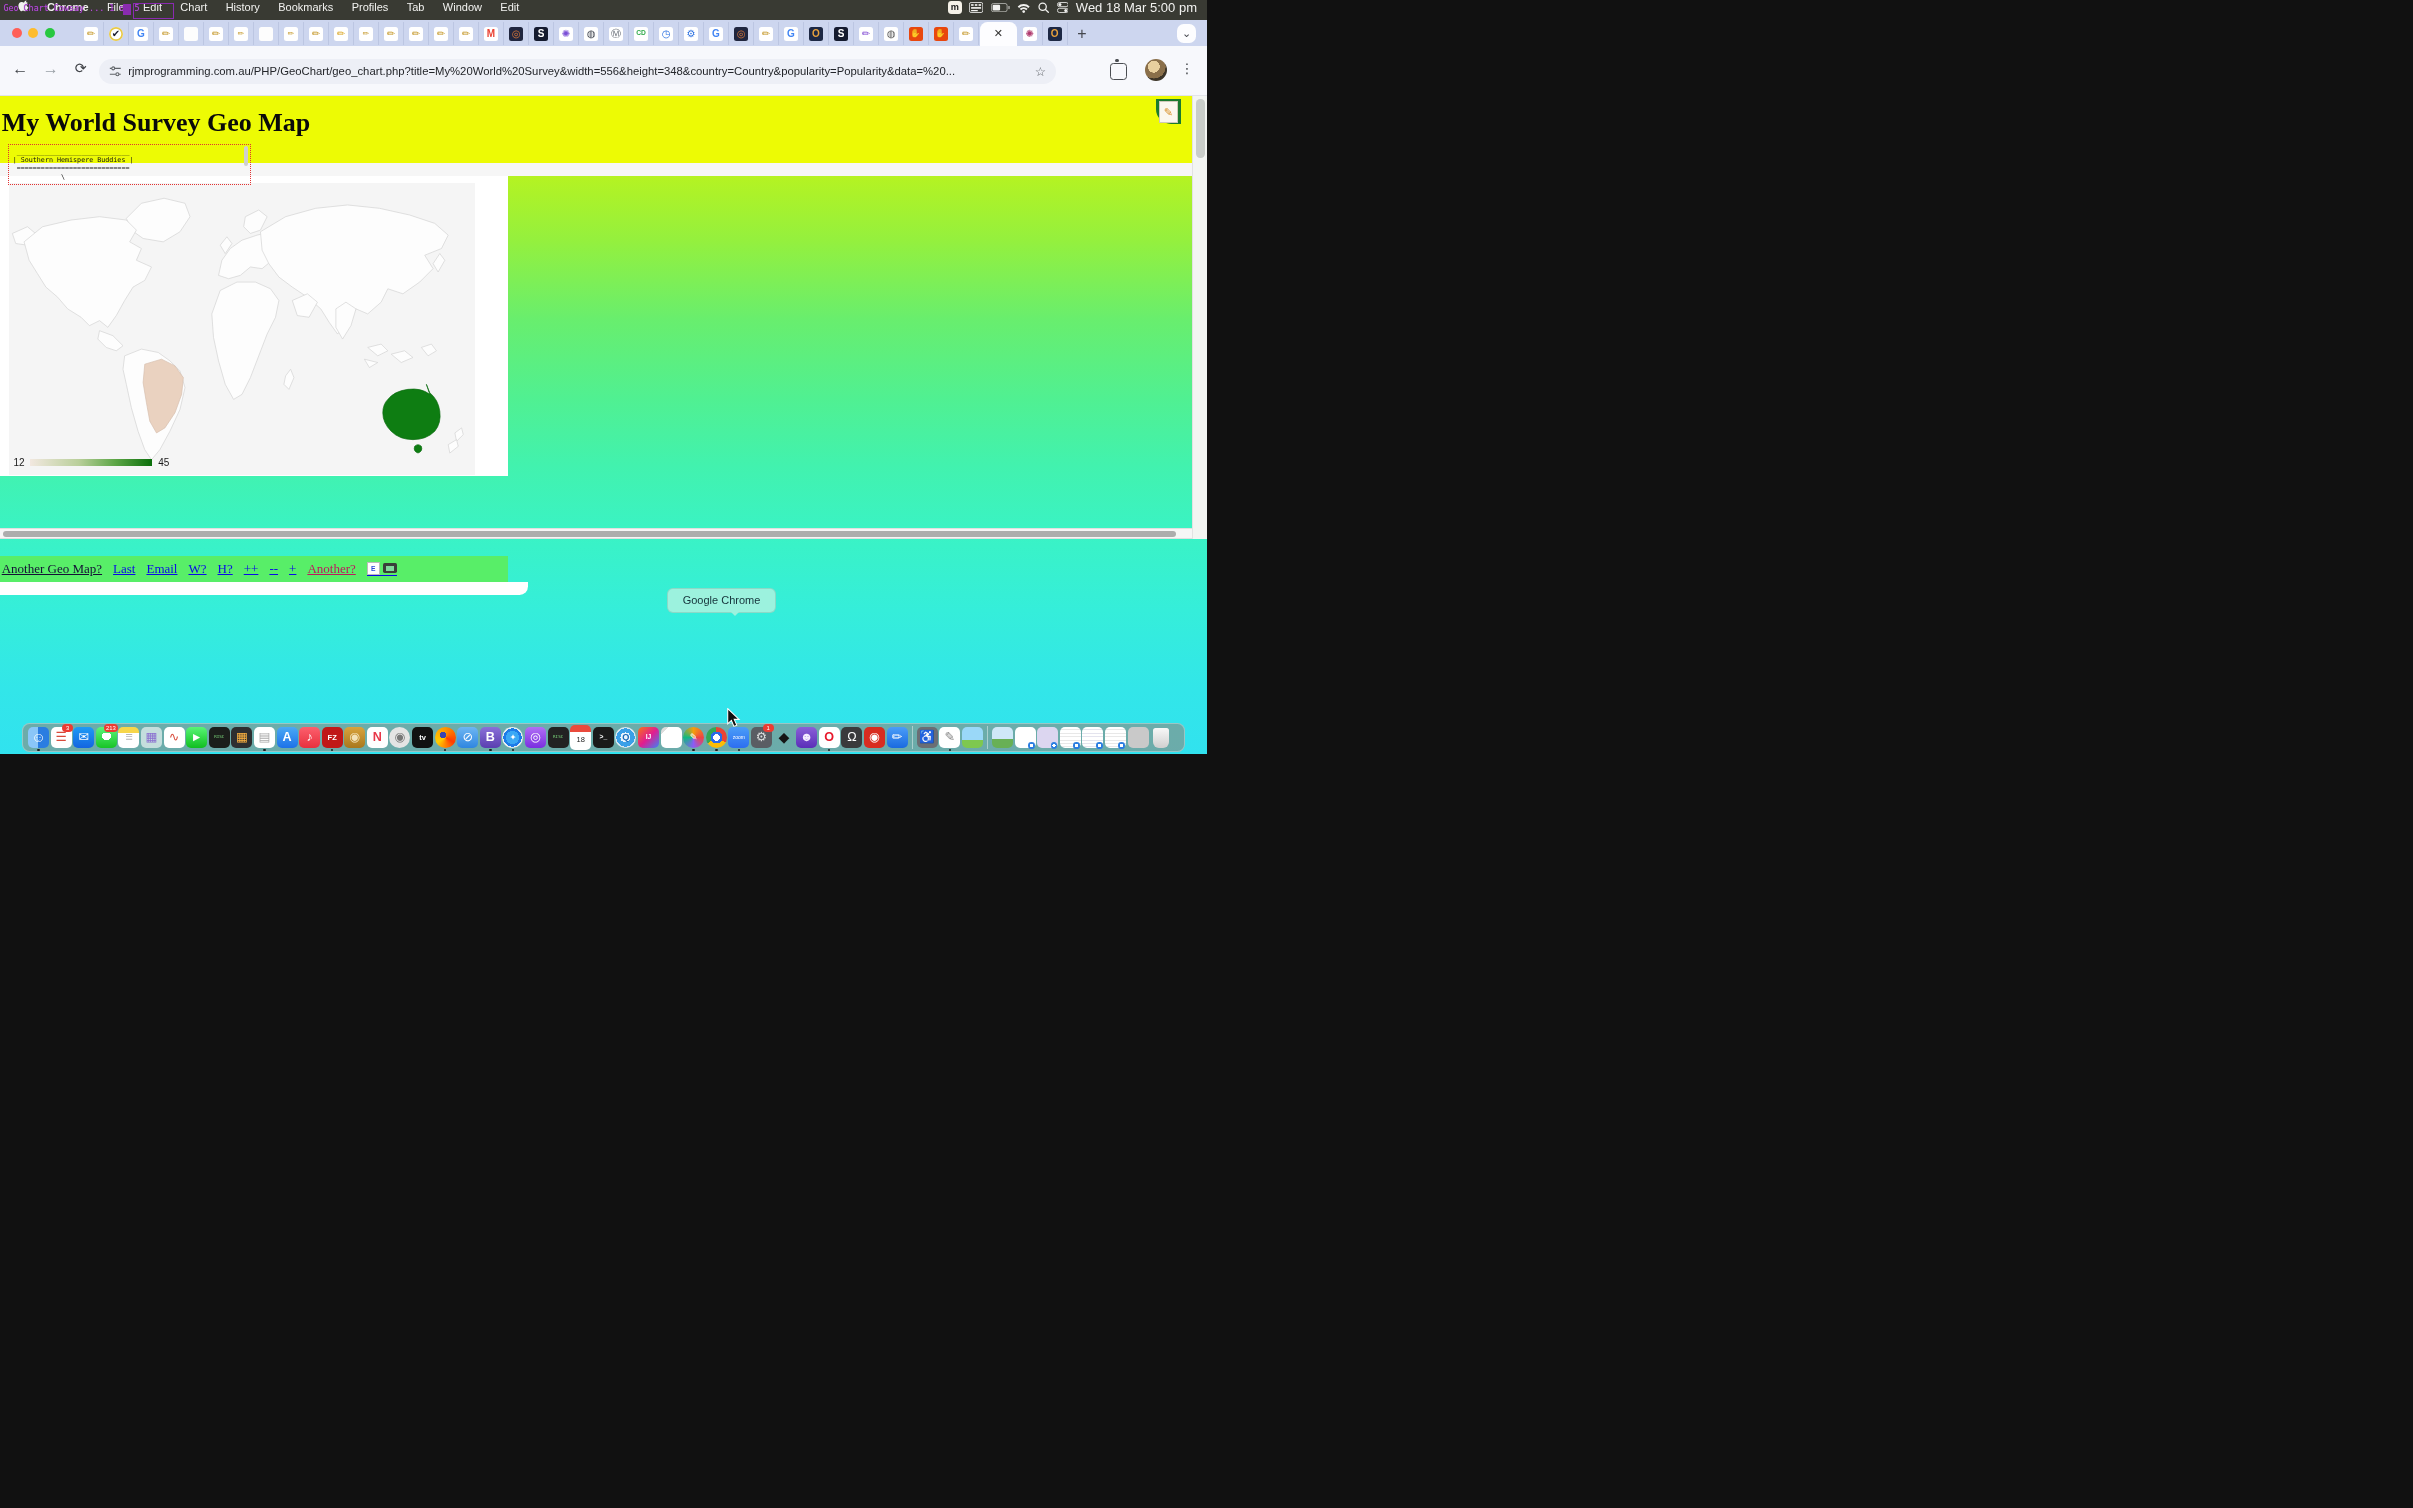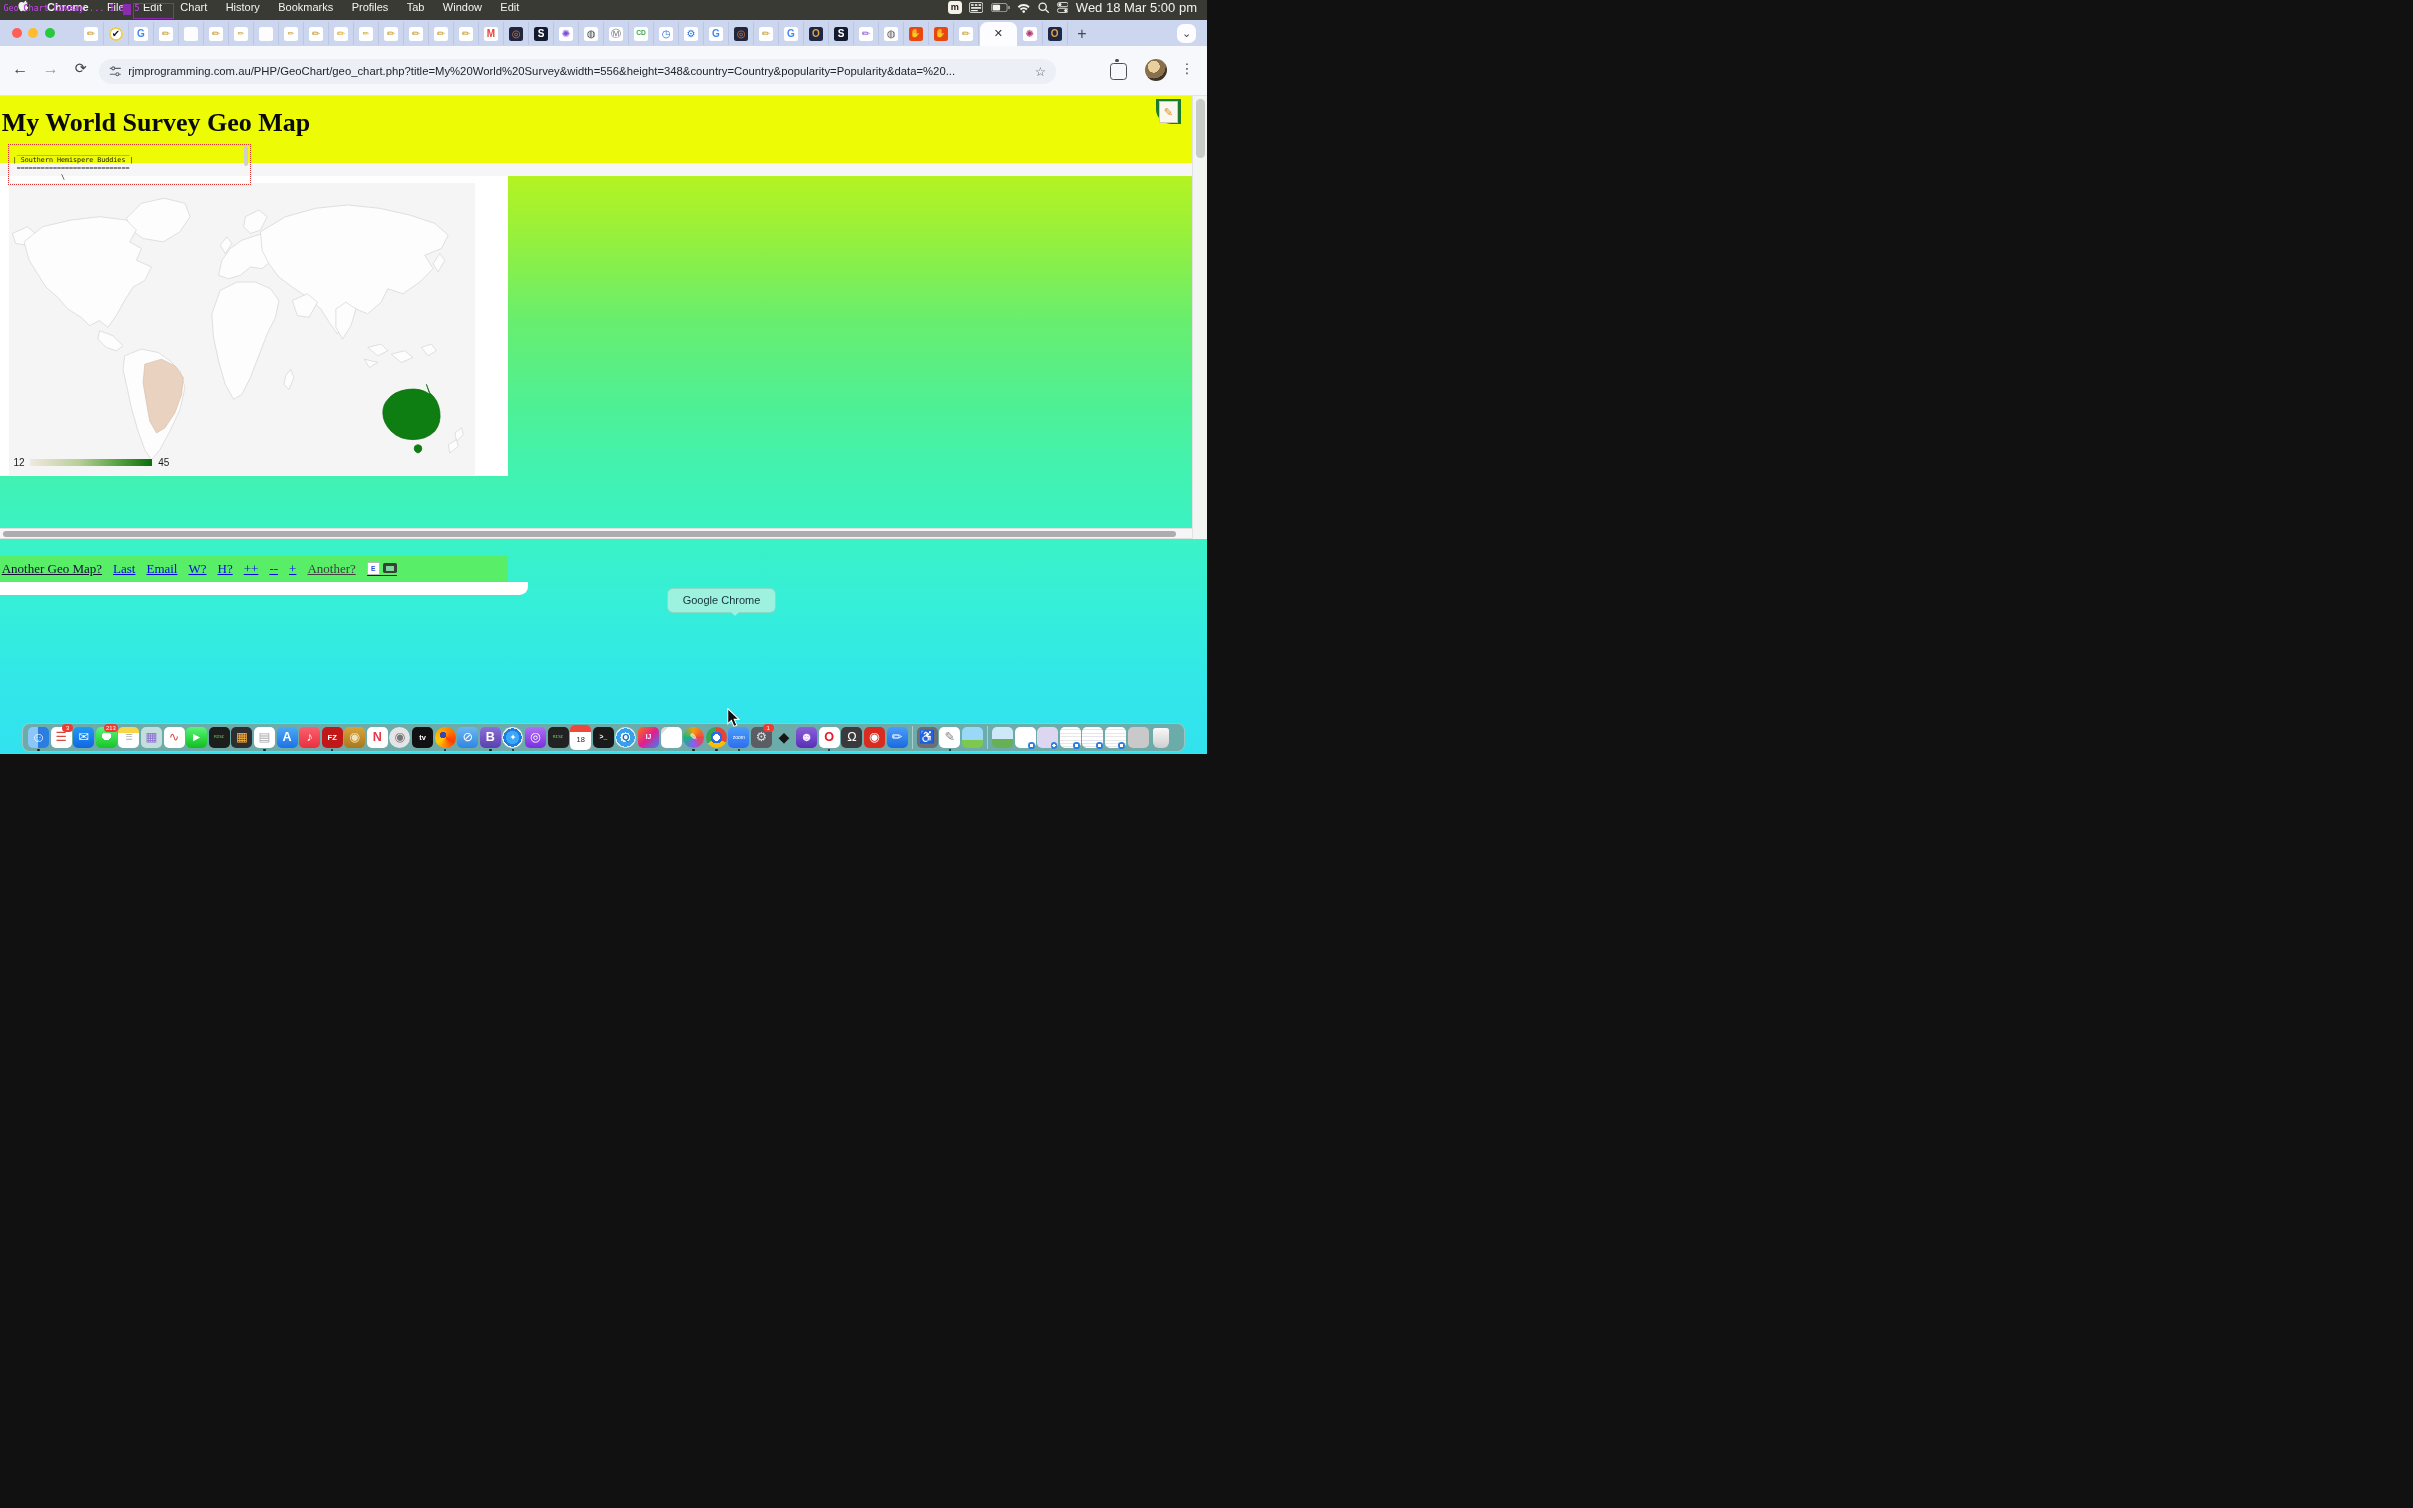--- a/index.html
+++ b/index.html
@@ -403,21 +403,21 @@
         <span style="display:flex;gap:11px;align-items:baseline">
 
         <a class="plink" style="color:#141036">Another Geo Map?</a>
             <a class="plink" style="color:#0b08e8">Last</a>
             <a class="plink" style="color:#0b08e8">Email</a>
             <a class="plink" style="color:#0b08e8">W?</a>
             <a class="plink" style="color:#0b08e8">H?</a>
             <a class="plink" style="color:#0b08e8">++</a>
             <a class="plink" style="color:#0b08e8">--</a>
             <a class="plink" style="color:#0b08e8">+</a>
-            <a class="plink" style="color:#404040">Another?</a>
+            <a class="plink" style="color:#be185d">Another?</a>
           </span>
         <span class="iconlink">
           <span class="mini-email">E</span>
           <span class="mini-monitor">
               <i></i>
             </span>
         </span>
       </div>
       <div class="whiteband"></div>
     </div>

